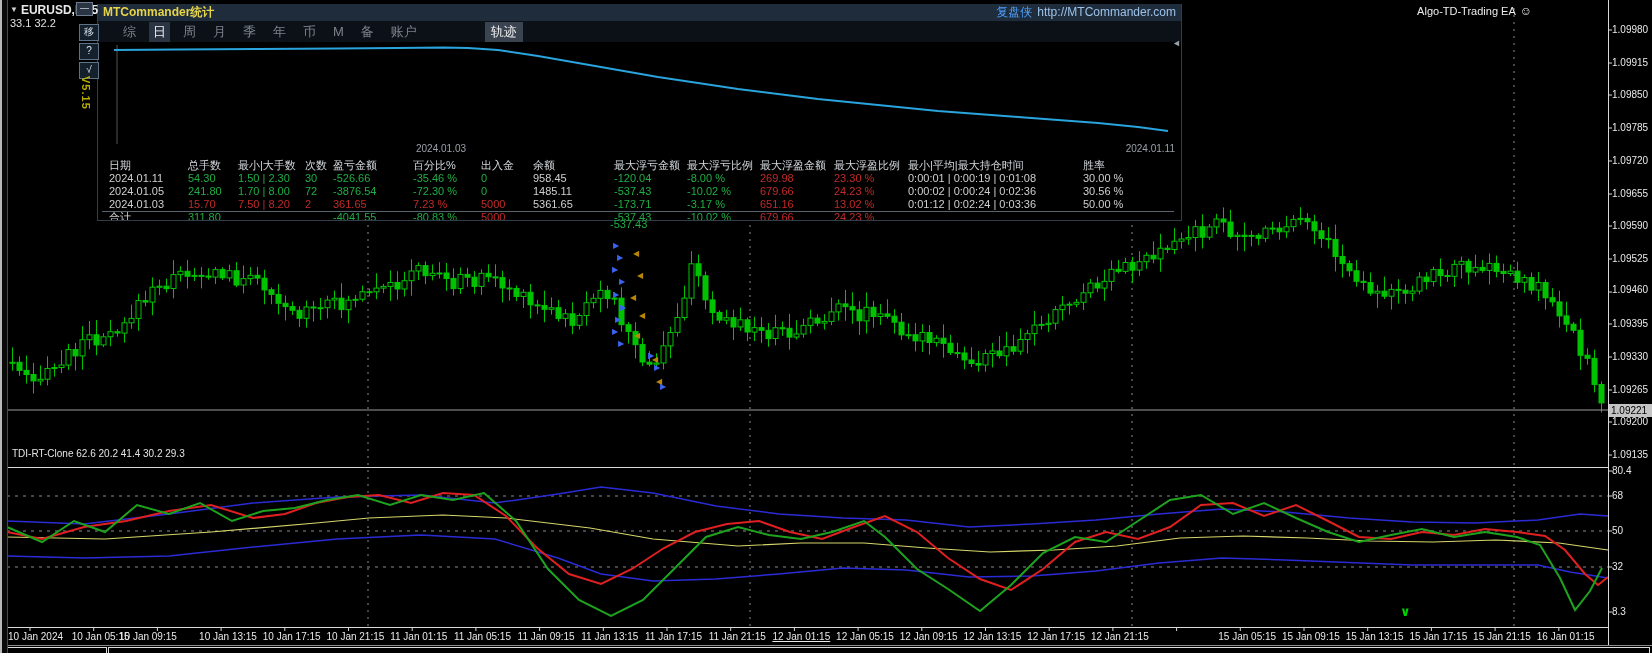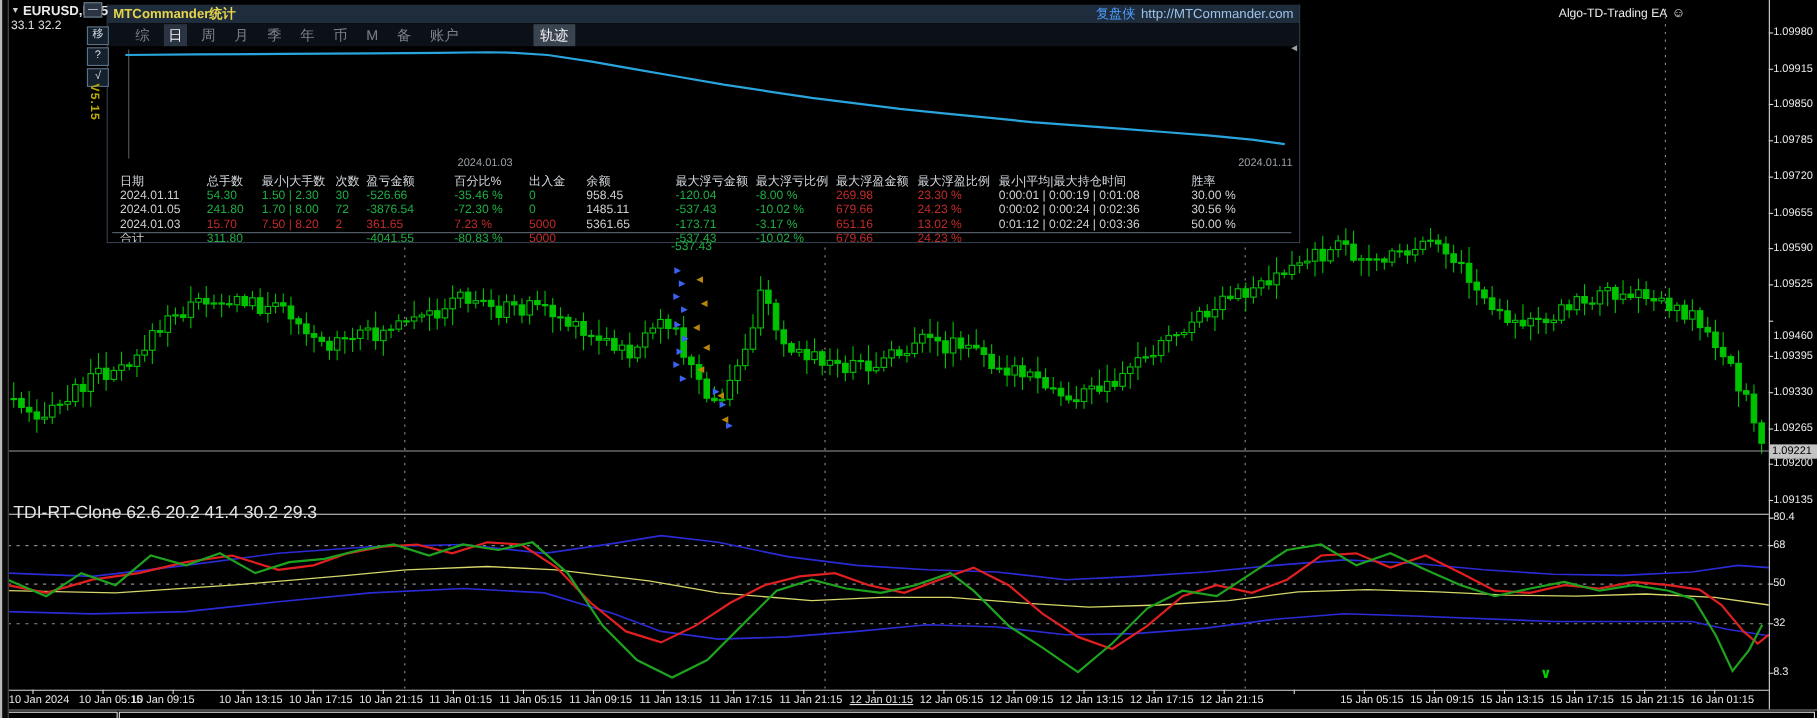--- a/index.html
+++ b/index.html
@@ -41,21 +41,21 @@
   #stats-table .cell{height:13px;white-space:nowrap;overflow:hidden;}
   .hd{color:#d3d7dc;}
   .cw{color:#cfcfcf;} .cg{color:#1fae43;} .cr{color:#c22a2a;}
   #total-divider{position:absolute;left:4px;top:207px;width:1072px;border-top:1px solid #5a6470;}
   #panel-resize{position:absolute;right:0px;top:34px;color:#97a1ab;font-size:9px;}
   
   .price-label{position:absolute;left:1612px;font-size:10px;color:#e9e9e9;z-index:4;}
   #current-price{position:absolute;left:1609px;width:43px;height:13px;background:#c4c4c4;color:#000;
         font-size:10px;line-height:13px;padding-left:2px;z-index:4;}
   .tdi-axis-label{position:absolute;left:1612px;font-size:10px;color:#e9e9e9;z-index:4;}
-  #tdi-name{position:absolute;left:12px;top:458px;font-size:16px;color:#e4e4e4;z-index:4;}
+  #tdi-name{position:absolute;left:12px;top:448px;font-size:10px;color:#e4e4e4;z-index:4;}
   .time-label{position:absolute;top:631px;font-size:10px;color:#e8e8e8;white-space:nowrap;z-index:4;}
   
   .mk{position:absolute;z-index:6;font-size:8px;line-height:8px;}
   .mk-buy{color:#3b63f2;}
   .mk-exit{color:#b8860b;}
   #trade-annotation{position:absolute;left:610px;top:218px;font-size:11px;color:#1fae43;z-index:6;}
   #signal-arrow{position:absolute;left:1400px;top:604px;color:#00d400;font-size:13px;font-weight:bold;z-index:4;}
   
   .bottom-box{position:absolute;top:647px;height:10px;background:#000;border:1px solid #dcdcdc;z-index:7;}
 </style>
@@ -708,21 +708,21 @@
 
   <div id="price-axis">
       <div class="price-label" style="top: 24px;">1.09980</div>
       <div class="price-label" style="top: 57px;">1.09915</div>
       <div class="price-label" style="top: 89px;">1.09850</div>
       <div class="price-label" style="top: 122px;">1.09785</div>
       <div class="price-label" style="top: 155px;">1.09720</div>
       <div class="price-label" style="top: 188px;">1.09655</div>
       <div class="price-label" style="top: 220px;">1.09590</div>
       <div class="price-label" style="top: 253px;">1.09525</div>
-      <div class="price-label" style="top: 300px;">1.09460</div>
+      <div class="price-label" style="top: 284px;">1.09460</div>
       <div class="price-label" style="top: 318px;">1.09395</div>
       <div class="price-label" style="top: 351px;">1.09330</div>
       <div class="price-label" style="top: 384px;">1.09265</div>
       <div class="price-label" style="top: 416px;">1.09200</div>
       <div class="price-label" style="top: 449px;">1.09135</div>
     </div>
   <div id="current-price" style="top: 404px;">1.09221</div>
   <div id="tdi-name">TDI-RT-Clone 62.6 20.2 41.4 30.2 29.3</div>
   <div id="tdi-axis">
       <div class="tdi-axis-label" style="top: 465px;">80.4</div>

